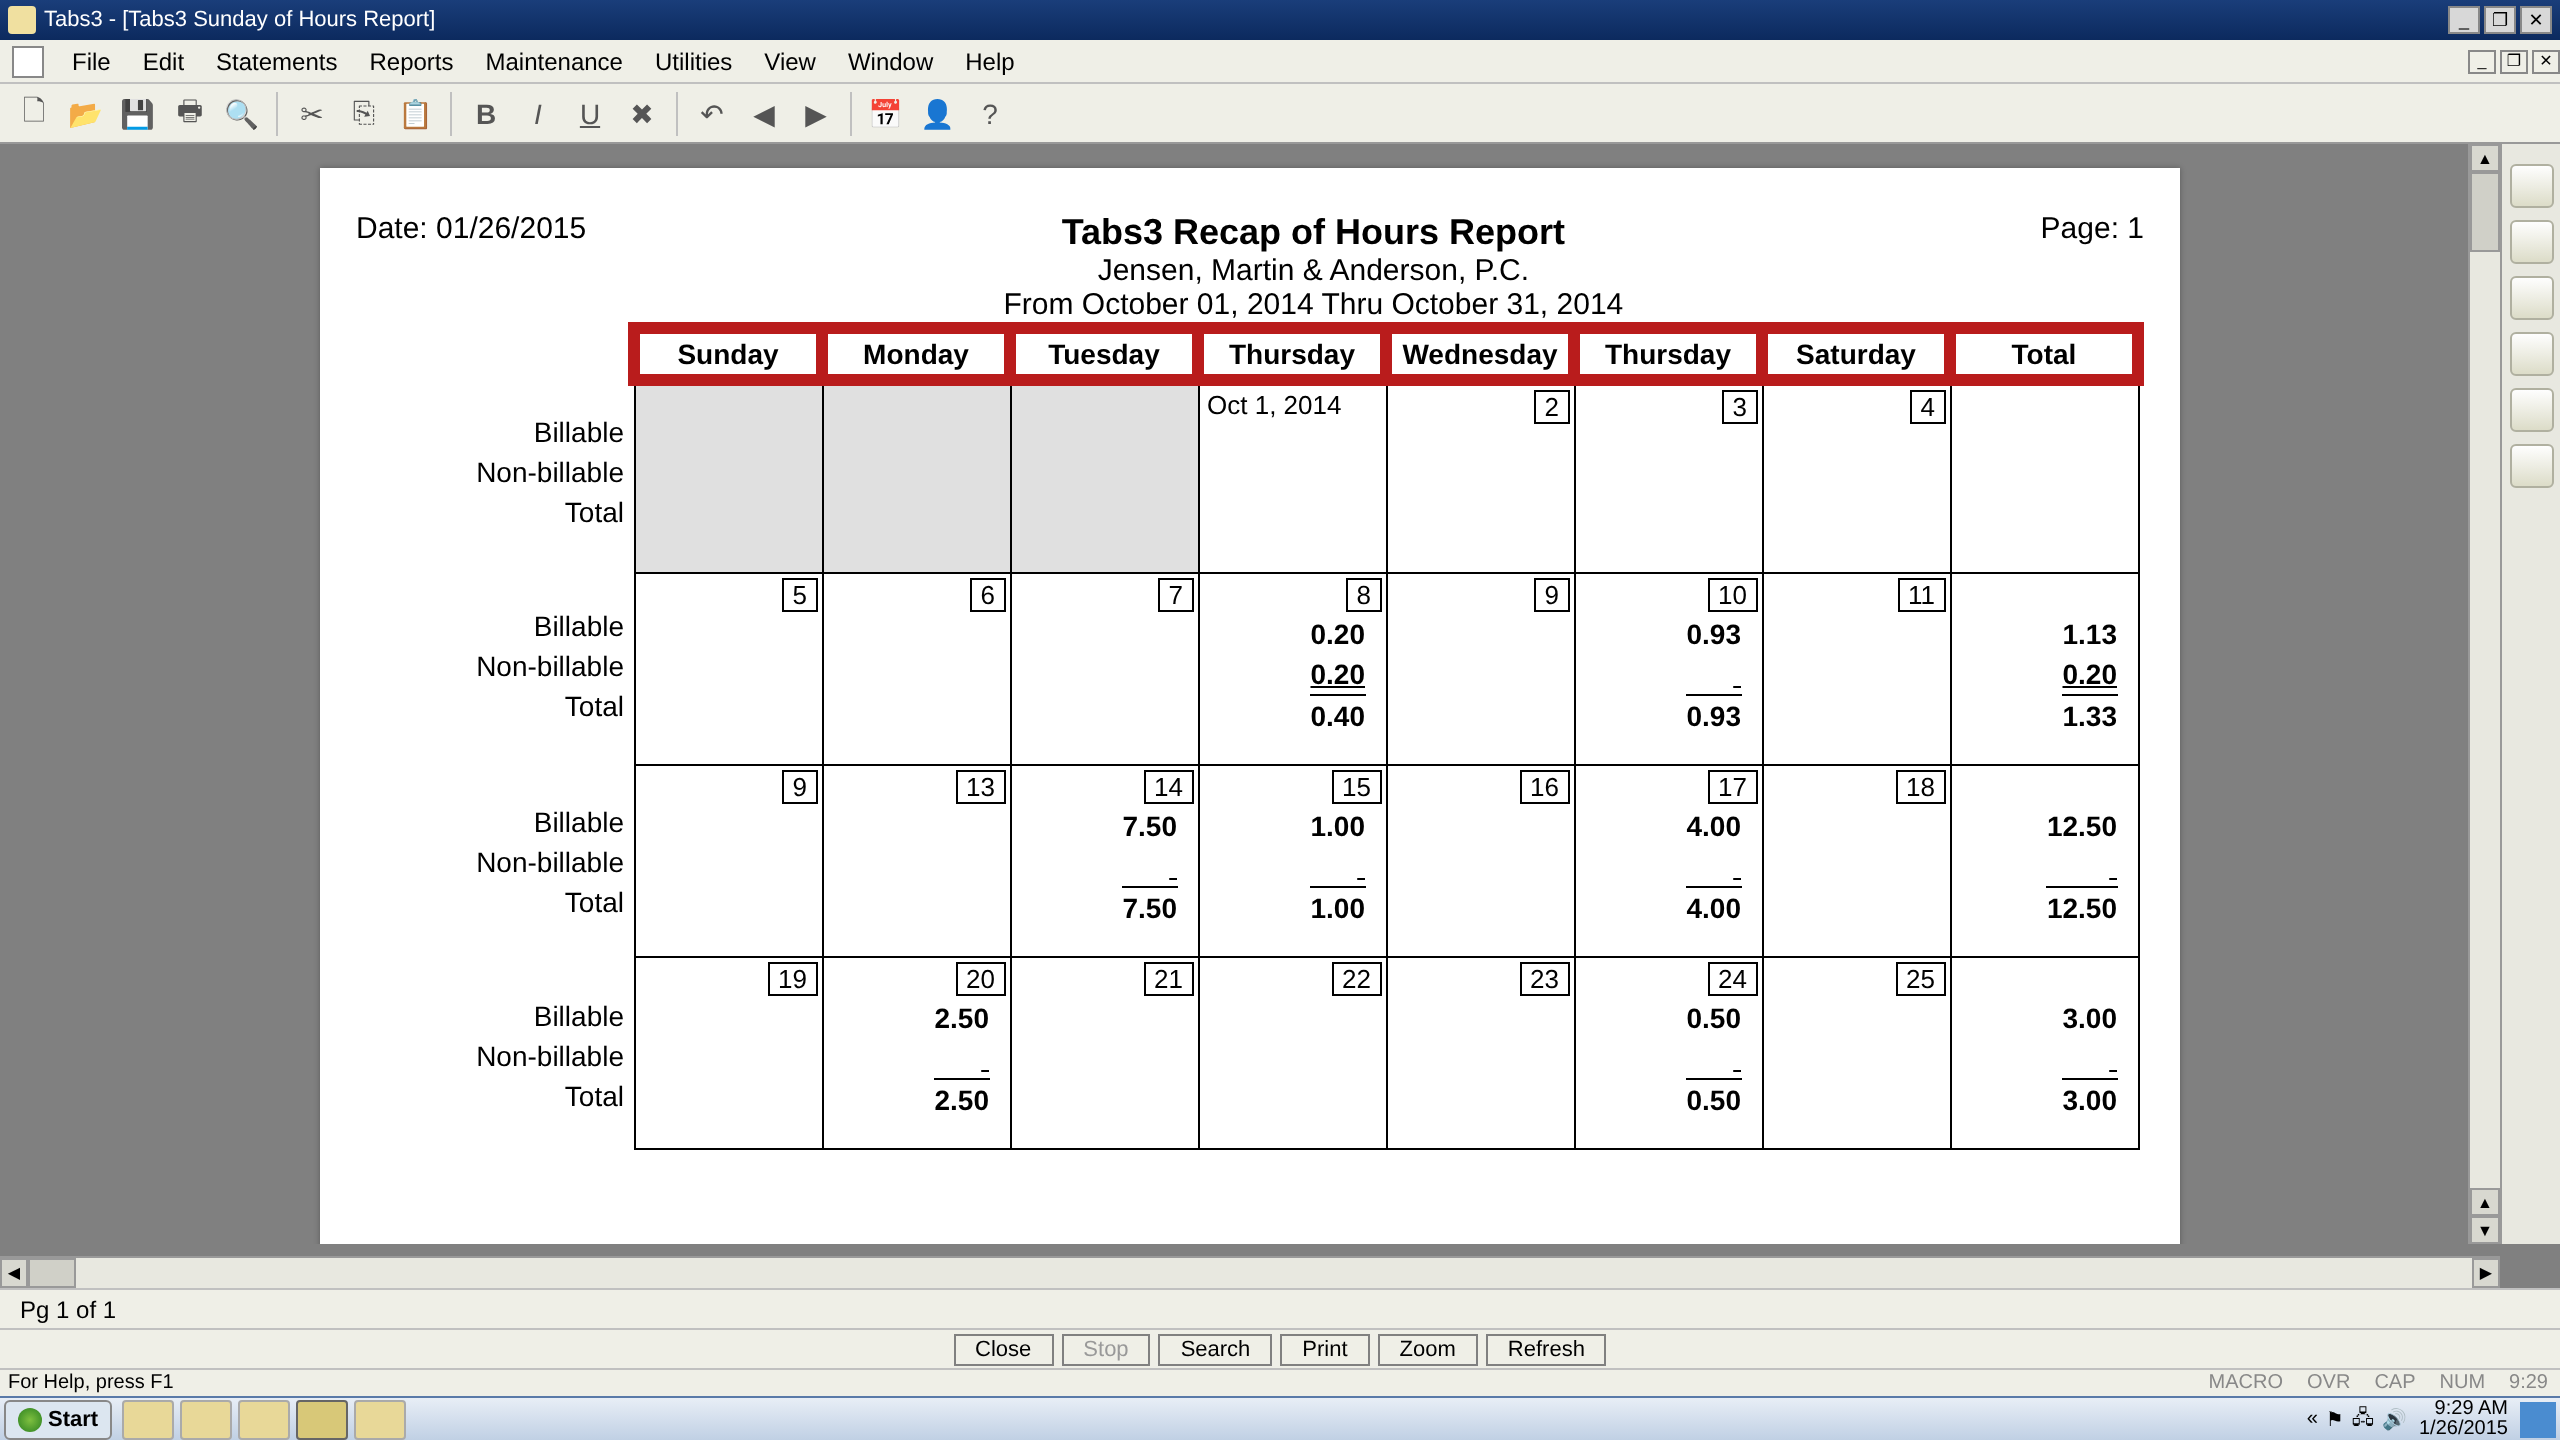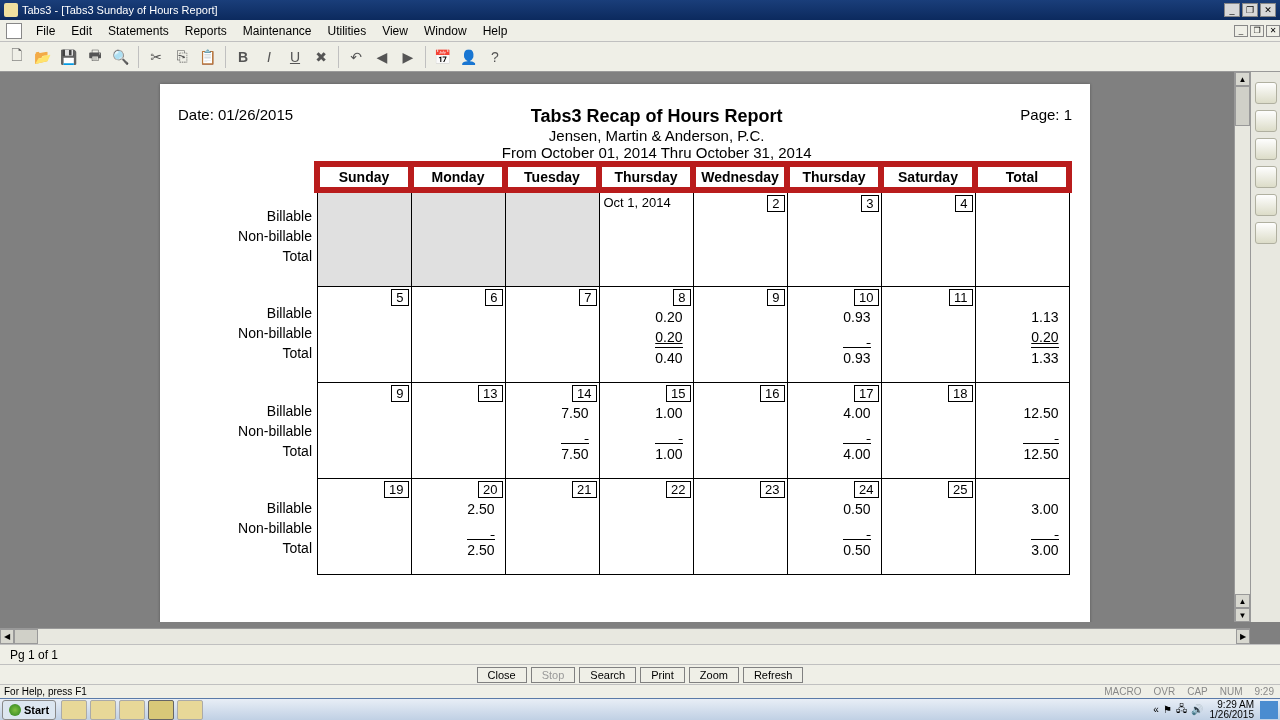--- a/index.html
+++ b/index.html
@@ -29,21 +29,21 @@
 .page-title .t1 { font-weight: bold; font-size: 18px; }
 .page-title .t2, .page-title .t3 { font-size: 15px; }
 .employee { text-align: center; font-weight: bold; margin: 18px 0 10px; font-size: 15px; }
 
 .cal { border-collapse: collapse; margin-left: 136px; }
 .cal th { border: 6px solid #b91c1c; font-weight: bold; font-size: 14px; padding: 2px 0; width: 94px; }
 .cal td { border: 1px solid #000; width: 94px; height: 96px; vertical-align: top; position: relative; font-size: 14px; }
 .cal td.gray { background: #e0e0e0; }
 .cal .dnum { position: absolute; top: 2px; right: 2px; border: 1px solid #000; padding: 0 4px; font-size: 13px; background: #fff; }
 .cal .dtxt { position: absolute; top: 2px; left: 4px; font-size: 13px; }
-.cal .vals { position: absolute; top: 20px; right: 10px; text-align: right; line-height: 20px; }
+.cal .vals { position: absolute; top: 20px; right: 10px; text-align: right; line-height: 20px; font-weight: bold; }
 .cal .vals .nb { text-decoration: underline; }
 .cal .vals .tot { border-top: 1px solid #000; }
 
 .rowlabels { position: absolute; text-align: right; right: 760px; font-size: 14px; line-height: 20px; }
 
 .vscroll { position: absolute; top: 72px; right: 30px; bottom: 98px; width: 16px; background: #e8e8e0; border-left: 1px solid #999; }
 .vscroll .arr { height: 14px; background: #d8d8d0; border: 1px solid #999; display: flex; align-items: center; justify-content: center; font-size: 8px; }
 .vscroll .thumb { height: 40px; background: #d0d0c8; border: 1px solid #999; }
 .vscroll .track { height: 450px; }
 .vscroll .split-arr { position:absolute; bottom:14px; left:0; right:0; height:14px; background:#d8d8d0; border:1px solid #999; display:flex; align-items:center; justify-content:center; font-size:8px; }

